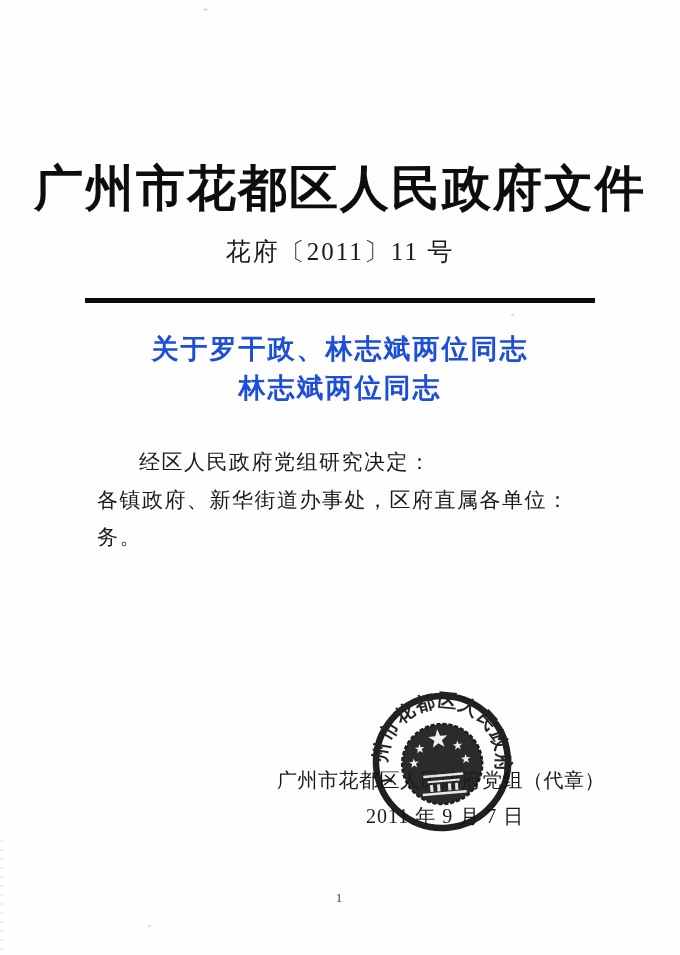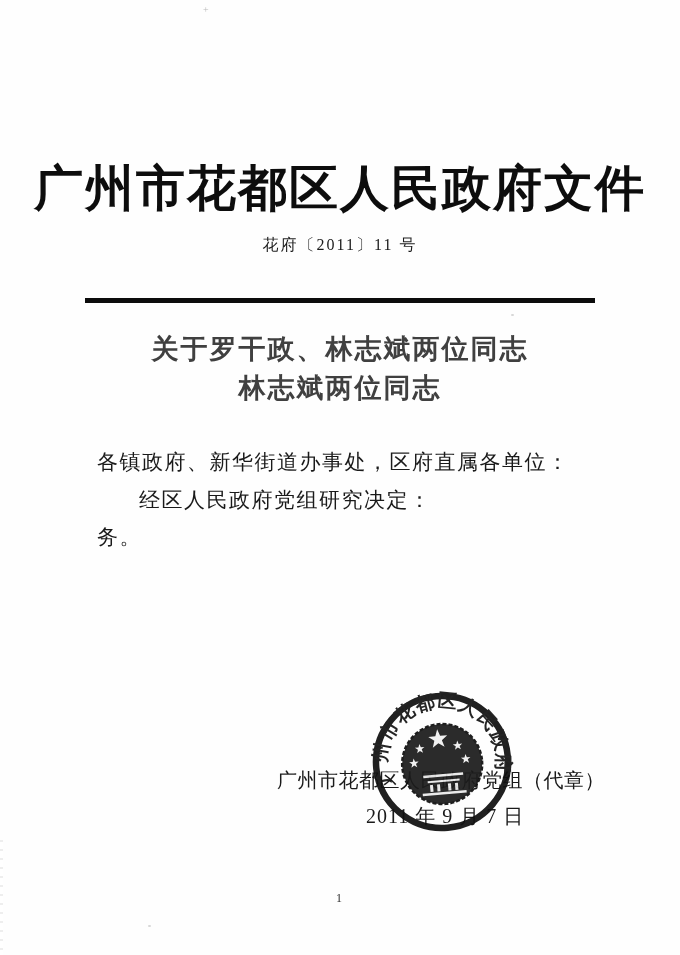--- a/index.html
+++ b/index.html
@@ -9,30 +9,30 @@
     overflow:hidden;
   }
   .org-title{
     position:absolute;top:112px;left:0;width:100%;text-align:center;
     font-size:49px;font-weight:bold;letter-spacing:2px;color:#0d0d0d;
     white-space:nowrap;
     margin-top:44px;
   }
   .doc-number{
     position:absolute;top:235px;left:0;width:100%;text-align:center;
-    font-size:16px;letter-spacing:2px;color:#1b1b1b;
+    font-size:25px;letter-spacing:2px;color:#1b1b1b;
   }
   .rule{
     position:absolute;left:85px;top:298px;width:510px;height:5px;
     background:#0c0c0c;
   }
   .subject{
     position:absolute;top:330px;left:0;width:100%;text-align:center;
     font-weight:bold;font-size:27px;line-height:39px;letter-spacing:2px;
-    color:#404040;
+    color:#1d4ed8;
   }
   .body-block{
     position:absolute;left:97px;top:444px;width:500px;
     font-size:21px;line-height:37.5px;letter-spacing:1.5px;color:#1a1a1a;
   }
   .body-line{white-space:nowrap;}
   .body-line.indent{padding-left:42px;}
   .signature{
     position:absolute;left:277px;top:767px;font-size:20px;color:#1a1a1a;
     letter-spacing:0.5px;white-space:nowrap;z-index:1;
@@ -76,22 +76,22 @@
   <div class="doc-number">花府〔2011〕11 号</div>
 
   <div class="rule"></div>
 
   <div class="subject">
     <div>关于罗干政、林志斌两位同志</div>
     <div>林志斌两位同志</div>
   </div>
 
   <div class="body-block">
+    <div class="body-line indent">经区人民政府党组研究决定：</div>
     <div class="body-line">各镇政府、新华街道办事处，区府直属各单位：</div>
-    <div class="body-line indent">经区人民政府党组研究决定：</div>
     <div class="body-line">务。</div>
   </div>
 
   <div class="signature">广州市花都区人民政府党组（代章）</div>
 
   <div class="date-line">2011 年 9 月 7 日</div>
 
   <svg class="seal" viewBox="0 0 160 160" xmlns="http://www.w3.org/2000/svg">
     <circle cx="80" cy="80" r="66" fill="none" stroke="#101010" stroke-width="6.5"></circle>
     <path id="sealArc" d="M 27.4 96.1 A 55 55 0 1 1 132.6 96.1" fill="none"></path>

